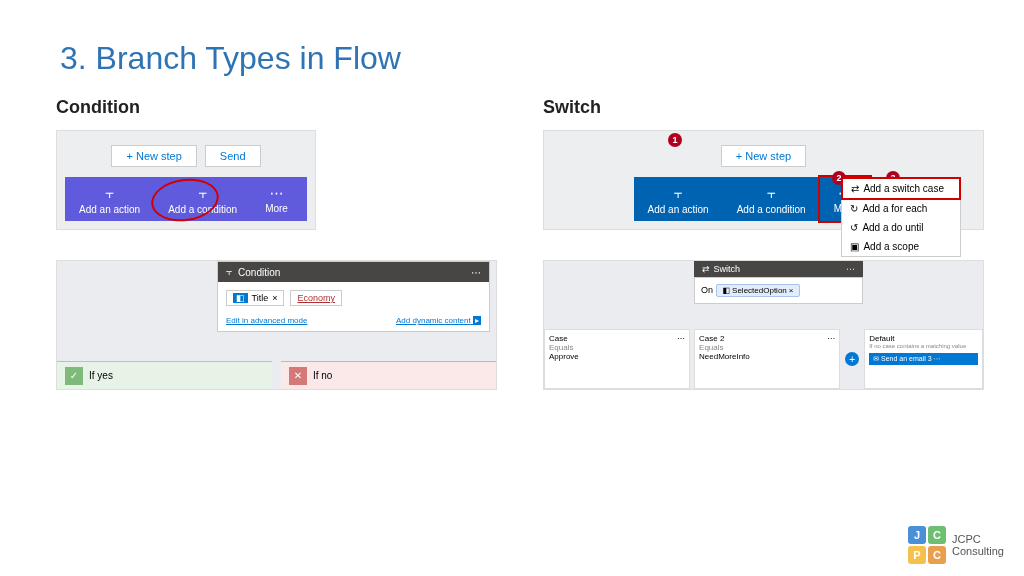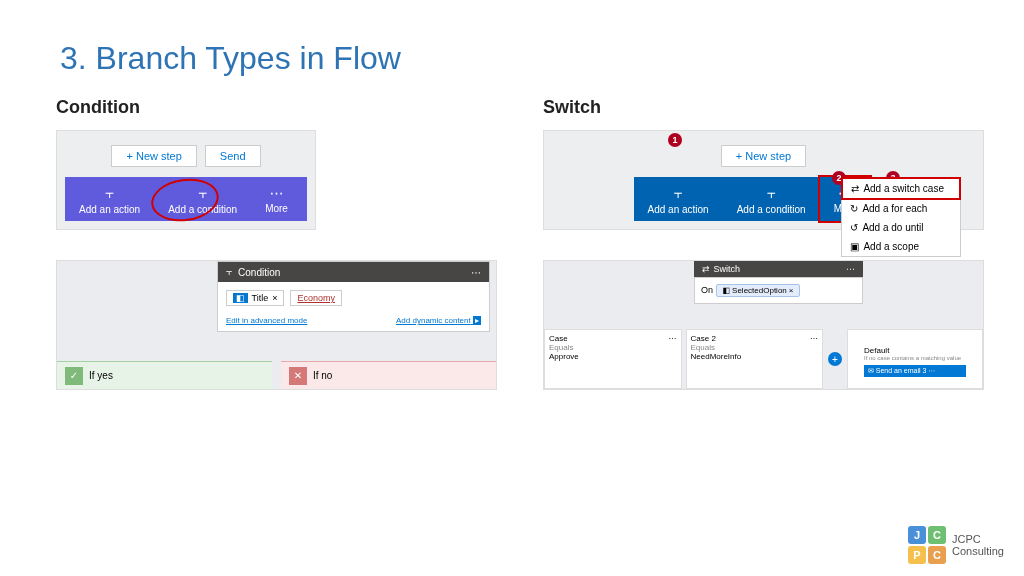--- a/index.html
+++ b/index.html
@@ -31,21 +31,21 @@
     .yes { left: 0; width: 49%; background: #e8f3e8; border-top: 1px solid #a4d1a4; }
     .no { right: 0; width: 49%; background: #fbe9e9; border-top: 1px solid #e4a8a8; }
     .sq-green { background: #7fba7a; width: 18px; height: 18px; display: flex; align-items: center; justify-content: center; color: #fff; }
     .sq-red { background: #d47878; width: 18px; height: 18px; display: flex; align-items: center; justify-content: center; color: #fff; }
     .sw-card { position: absolute; left: 150px; top: 0; right: 120px; }
     .sw-hdr { background: #484644; color: #fff; padding: 3px 8px; font-size: 9px; display: flex; align-items: center; gap: 4px; }
     .sw-body { background: #fff; border: 1px solid #ccc; padding: 6px; }
     .pill { background: #e3ecfb; border: 1px solid #a6c3ea; padding: 1px 6px; border-radius: 2px; font-size: 8px; display: inline-flex; align-items: center; gap: 2px; }
     .cases-row { position: absolute; bottom: 0; left: 0; right: 0; display: flex; gap: 4px; height: 60px; }
     .case { flex: 1; background: #fff; border: 1px solid #ddd; padding: 4px; font-size: 8px; }
-    .case-default { flex: 0.8; background: #fff; border: 1px solid #ddd; padding: 16px; font-size: 8px; }
+    .case-default { flex: 0.8; background: #fff; border: 1px solid #ddd; padding: 4px; font-size: 8px; }
     .mini-action { background: #0078d4; color: #fff; padding: 2px 4px; margin-top: 4px; font-size: 7px; }
     .logo { position: absolute; bottom: 12px; right: 20px; display: flex; align-items: center; gap: 6px; }
     .logo-grid { display: grid; grid-template-columns: 18px 18px; gap: 2px; }
     .logo-cell { width: 18px; height: 18px; color: #fff; font-size: 11px; font-weight: bold; display: flex; align-items: center; justify-content: center; border-radius: 3px; }
     .logo-text { font-size: 11px; color: #555; line-height: 1.1; }
   </style>
 </head>
 <body>
 
 <h1 class="slide-title">3. Branch Types in Flow</h1>

